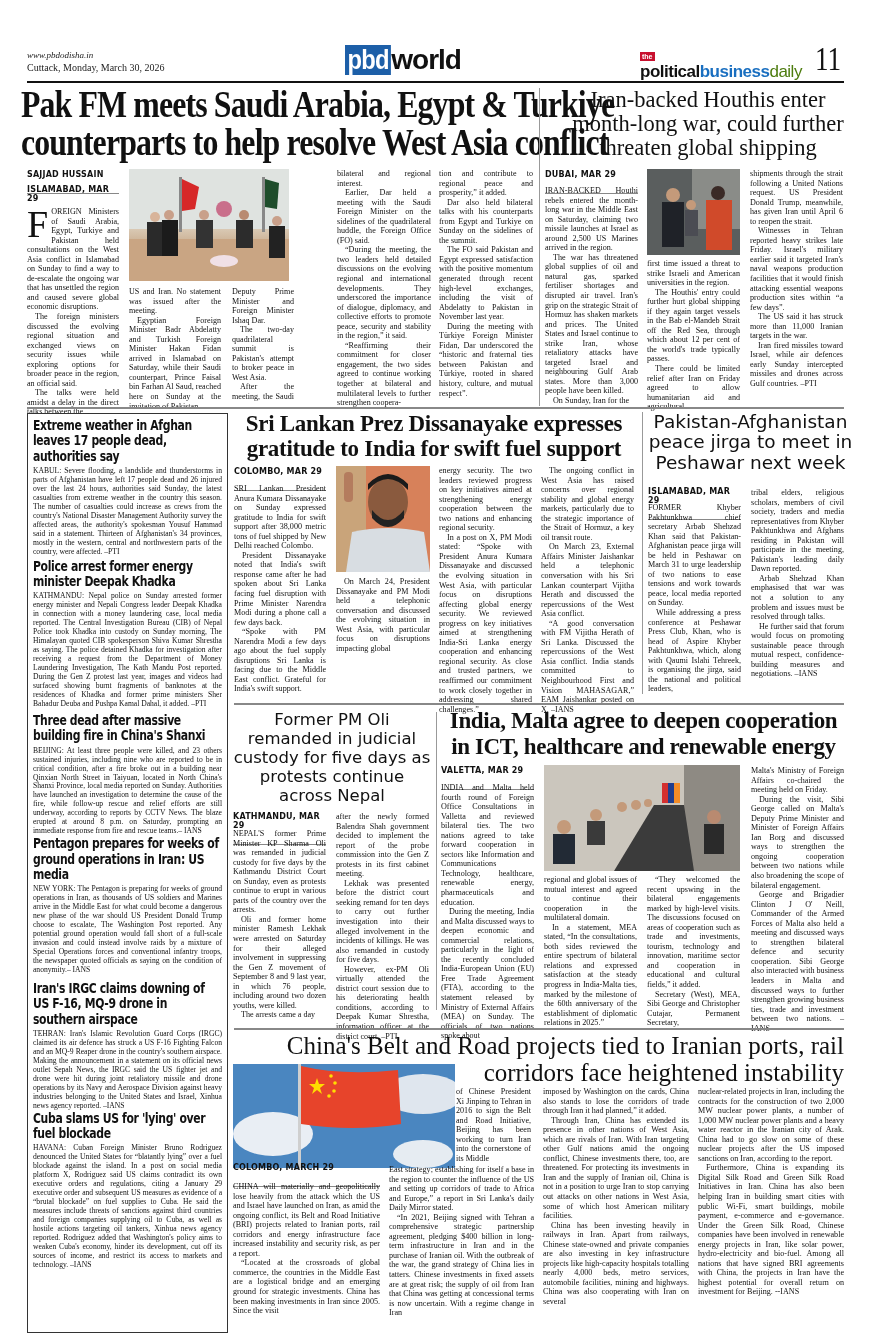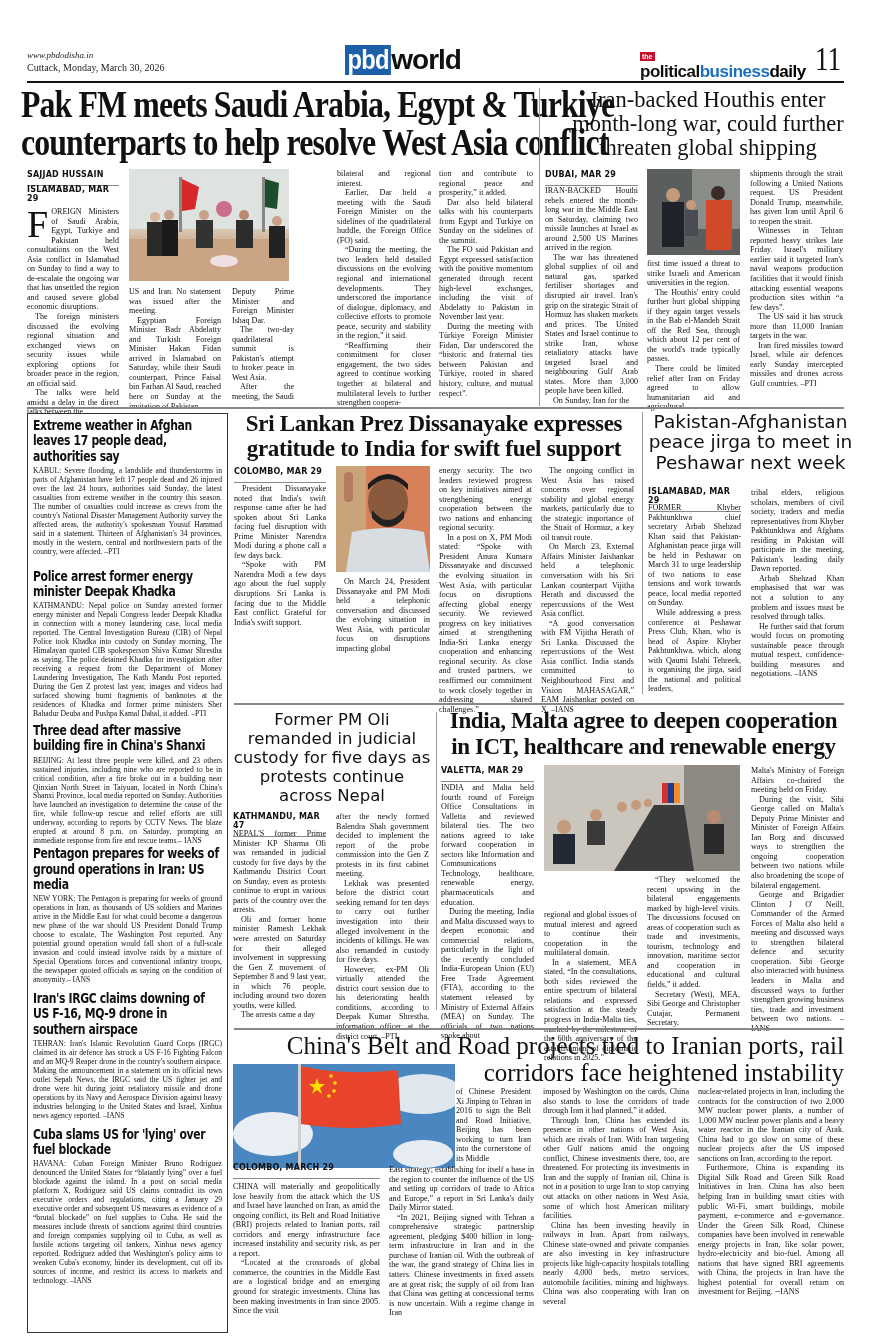--- a/index.html
+++ b/index.html
@@ -7,26 +7,26 @@
 body{position:relative;font-family:"DejaVu Serif","Liberation Serif",serif;color:#111}
 .abs{position:absolute}
 .hdr-url{left:27px;top:50px;font:italic 9px "Liberation Serif",serif;color:#222}
 .hdr-date{left:27px;top:62px;font:10px "Liberation Serif",serif;color:#222}
 .logo-pbd{left:345px;top:42px;height:33px;display:flex;align-items:flex-end}
 .logo-pbd .box{background:#1d5fa8;color:#fff;font:bold 28px "Liberation Sans",sans-serif;line-height:30px;padding:0 3px;letter-spacing:-1px;transform:scaleX(.85);transform-origin:left}
 .logo-pbd .w{font:bold 28px "Liberation Sans",sans-serif;line-height:30px;margin-left:-8px;letter-spacing:-1px}
 .logo-tpbd{left:640px;top:44px}
 .logo-tpbd .the{display:inline-block;background:#c8102e;color:#fff;font:bold 7px "Liberation Sans",sans-serif;padding:0 2px;line-height:9px}
 .logo-tpbd .row{font:bold 17px "Liberation Sans",sans-serif;line-height:17px;letter-spacing:-0.5px}
-.logo-tpbd .p{color:#111}.logo-tpbd .b{color:#1a6fc0}.logo-tpbd .d{color:#000000;font-weight:bold}
+.logo-tpbd .p{color:#111}.logo-tpbd .b{color:#1a6fc0}.logo-tpbd .d{color:#4d7c0f;font-weight:normal}
 .pageno{left:815px;top:40px;font:34px "Liberation Serif",serif;transform:scaleX(.8);transform-origin:left}
 .rule{background:#111}
 .hl-serif{font-family:"Liberation Serif",serif;text-align:center;line-height:1.02}
 .hl-sans{font-family:"DejaVu Sans",sans-serif;text-align:center;line-height:1.1}
-.byline{font:bold 8px "DejaVu Sans",sans-serif;letter-spacing:.2px;border-bottom:1px solid #888;padding-bottom:6px}
+.byline{font:bold 8px "DejaVu Sans",sans-serif;letter-spacing:.2px;border-bottom:1px solid #888;padding-bottom:14px}
 .col{font:8.1px/1.18 "Liberation Serif",serif;text-align:justify;hyphens:auto}
 .col p{text-indent:8px}
 .col p.first{text-indent:0}
 .dropcap{float:left;font:38px/30px "Liberation Serif",serif;margin:2px 3px 0 0}
 .photo{overflow:hidden}
 .box-brief{left:27px;top:413px;width:201px;height:920px;border:1.2px solid #333;border-radius:0}
 .brief-h{font:bold 14px/1.1 "DejaVu Sans Condensed","DejaVu Sans",sans-serif;letter-spacing:-0.4px;transform:scaleX(.86);transform-origin:left;width:116%}
 .brief-t{font:7.6px/1.18 "Liberation Serif",serif;text-align:justify;margin-top:3px}
 .brief-t b{font-weight:normal}
 .vrule{background:#999;width:1px}
@@ -136,46 +136,47 @@
   <p>Iran fired missiles toward Israel, while air defences early Sunday intercepted missiles and drones across Gulf countries. –PTI</p>
 </div>
 <div class="abs hrule" style="left:27px;top:407px;width:817px"></div>
 
 <div class="abs box-brief">
   <div style="padding:4px 5px 0 5px">
     <div>
       <div class="brief-h">Extreme weather in Afghan leaves 17 people dead, authorities say</div>
       <div class="brief-t"><b>KABUL:</b> <span>Severe flooding, a landslide and thunderstorms in parts of Afghanistan have left 17 people dead and 26 injured over the last 24 hours, authorities said Sunday, the latest casualties from extreme weather in the country this season. The number of casualties could increase as crews from the country's National Disaster Management Authority survey the affected areas, the authority's spokesman Yousuf Hammad said in a statement. Thirteen of Afghanistan's 34 provinces, mostly in the western, central and northwestern parts of the country, were affected. –PTI</span></div>
     </div>
-    <div style="margin-top:12px">
+    <div style="margin-top:2px">
       <div class="brief-h">Police arrest former energy minister Deepak Khadka</div>
       <div class="brief-t"><b>KATHMANDU:</b> <span>Nepal police on Sunday arrested former energy minister and Nepali Congress leader Deepak Khadka in connection with a money laundering case, local media reported. The Central Investigation Bureau (CIB) of Nepal Police took Khadka into custody on Sunday morning, The Himalayan quoted CIB spokesperson Shiva Kumar Shrestha as saying. The police detained Khadka for investigation after receiving a request from the Department of Money Laundering Investigation, The Kath Mandu Post reported. During the Gen Z protest last year, images and videos had surfaced showing burnt fragments of banknotes at the residences of Khadka and former prime ministers Sher Bahadur Deuba and Pushpa Kamal Dahal, it added. –PTI</span></div>
     </div>
     <div style="margin-top:4px">
       <div class="brief-h">Three dead after massive building fire in China's Shanxi</div>
       <div class="brief-t"><b>BEIJING:</b> <span>At least three people were killed, and 23 others sustained injuries, including nine who are reported to be in critical condition, after a fire broke out in a building near Qinxian North Street in Taiyuan, located in North China's Shanxi Province, local media reported on Sunday. Authorities have launched an investigation to determine the cause of the fire, while follow-up rescue and relief efforts are still underway, according to reports by CCTV News. The blaze erupted at around 8 p.m. on Saturday, prompting an immediate response from fire and rescue teams.– IANS</span></div>
     </div>
     <div style="">
       <div class="brief-h">Pentagon prepares for weeks of ground operations in Iran: US media</div>
       <div class="brief-t"><b>NEW YORK:</b> <span>The Pentagon is preparing for weeks of ground operations in Iran, as thousands of US soldiers and Marines arrive in the Middle East for what could become a dangerous new phase of the war should US President Donald Trump choose to escalate, The Washington Post reported. Any potential ground operation would fall short of a full-scale invasion and could instead involve raids by a mixture of Special Operations forces and conventional infantry troops, the newspaper quoted officials as saying on the condition of anonymity.– IANS</span></div>
     </div>
     <div style="margin-top:6px">
       <div class="brief-h">Iran's IRGC claims downing of US F-16, MQ-9 drone in southern airspace</div>
       <div class="brief-t"><b>TEHRAN:</b> <span>Iran's Islamic Revolution Guard Corps (IRGC) claimed its air defence has struck a US F-16 Fighting Falcon and an MQ-9 Reaper drone in the country's southern airspace. Making the announcement in a statement on its official news outlet Sepah News, the IRGC said the US fighter jet and drone were hit during joint retaliatory missile and drone operations by its Navy and Aerospace Division against heavy industries belonging to the United States and Israel, Xinhua news agency reported. –IANS</span></div>
     </div>
-    <div style="margin-top:6px">
+    <div style="margin-top:0">
       <div class="brief-h">Cuba slams US for 'lying' over fuel blockade</div>
       <div class="brief-t"><b>HAVANA:</b> <span>Cuban Foreign Minister Bruno Rodriguez denounced the United States for “blatantly lying” over a fuel blockade against the island. In a post on social media platform X, Rodriguez said US claims contradict its own executive orders and regulations, citing a January 29 executive order and subsequent US measures as evidence of a “brutal blockade” on fuel supplies to Cuba. He said the measures include threats of sanctions against third countries and foreign companies supplying oil to Cuba, as well as hostile actions targeting oil tankers, Xinhua news agency reported. Rodriguez added that Washington's policy aims to weaken Cuba's economy, hinder its development, cut off its sources of income, and restrict its access to markets and technology. –IANS</span></div>
     </div>
   </div>
 </div>
 
 <div class="abs hl-serif" style="left:234px;top:411px;width:400px;font-size:23px;font-weight:bold;line-height:1.1;letter-spacing:-0.3px">Sri Lankan Prez Dissanayake expresses gratitude to India for swift fuel support</div>
 <div class="abs byline" style="left:234px;top:467px;width:92px">COLOMBO, MAR 29</div>
 <div class="abs col" style="left:234px;top:484px;width:92px">
+  <p class="first">SRI Lankan President Anura Kumara Dissanayake on Sunday expressed gratitude to India for swift support after 38,000 metric tons of fuel shipped by New Delhi reached Colombo.</p>
   <p>President Dissanayake noted that India's swift response came after he had spoken about Sri Lanka facing fuel disruption with Prime Minister Narendra Modi during a phone call a few days back.</p>
   <p>“Spoke with PM Narendra Modi a few days ago about the fuel supply disruptions Sri Lanka is facing due to the Middle East conflict. Grateful for India's swift support.</p>
 </div>
 <div class="abs photo" style="left:336px;top:466px;width:94px;height:106px;background:#c9704c">
   <svg width="94" height="106" viewBox="0 0 94 106">
     <rect width="94" height="106" fill="#d7815a"></rect>
     <rect x="0" y="0" width="30" height="106" fill="#c9a47a"></rect>
     <rect x="8" y="6" width="9" height="30" rx="4" fill="#b47c5e"></rect>
     <ellipse cx="52" cy="36" rx="20" ry="24" fill="#8a5a3e"></ellipse>
     <path d="M32 24 Q52 2 72 24 L72 18 Q52 -2 32 18Z" fill="#1b1b1b"></path>
@@ -204,21 +205,21 @@
   <p>While addressing a press conference at Peshawar Press Club, Khan, who is head of Aspire Khyber Pakhtunkhwa, which, along with Qaumi Islahi Tehreek, is organising the jirga, said the national and political leaders,</p>
 </div>
 <div class="abs col" style="left:751px;top:488px;width:93px">
   <p class="first">tribal elders, religious scholars, members of civil society, traders and media representatives from Khyber Pakhtunkhwa and Afghans residing in Pakistan will participate in the meeting, Pakistan's leading daily Dawn reported.</p>
   <p>Arbab Shehzad Khan emphasised that war was not a solution to any problem and issues must be resolved through talks.</p>
   <p>He further said that forum would focus on promoting sustainable peace through mutual respect, confidence-building measures and negotiations. –IANS</p>
 </div>
 <div class="abs hrule" style="left:234px;top:703px;width:610px"></div>
 
 <div class="abs hl-sans" style="left:233px;top:711px;width:198px;font-size:16.5px;line-height:1.15">Former PM Oli remanded in judicial custody for five days as protests continue across Nepal</div>
-<div class="abs byline" style="left:233px;top:812px;width:93px">KATHMANDU, MAR 47</div>
+<div class="abs byline" style="left:233px;top:812px;width:93px">KATHMANDU, MAR 29</div>
 <div class="abs col" style="left:233px;top:829px;width:93px">
   <p class="first">NEPAL'S former Prime Minister KP Sharma Oli was remanded in judicial custody for five days by the Kathmandu District Court on Sunday, even as protests continue to erupt in various parts of the country over the arrests.</p>
   <p>Oli and former home minister Ramesh Lekhak were arrested on Saturday for their alleged involvement in suppressing the Gen Z movement of September 8 and 9 last year, in which 76 people, including around two dozen youths, were killed.</p>
   <p>The arrests came a day</p>
 </div>
 <div class="abs col" style="left:336px;top:812px;width:93px">
   <p class="first">after the newly formed Balendra Shah government decided to implement the report of the probe commission into the Gen Z protests in its first cabinet meeting.</p>
   <p>Lekhak was presented before the district court seeking remand for ten days to carry out further investigation into their alleged involvement in the incidents of killings. He was also remanded in custody for five days.</p>
   <p>However, ex-PM Oli virtually attended the district court session due to his deteriorating health conditions, according to Deepak Kumar Shrestha, information officer at the district court. –PTI</p>
 </div>
@@ -242,21 +243,21 @@
       <rect x="9" y="69" width="22" height="30" fill="#222a35"></rect>
     <circle cx="52" cy="50" r="6" fill="#c49a7a"></circle>
       <rect x="43" y="56" width="18" height="24" fill="#3a3a3a"></rect>
     <circle cx="78" cy="42" r="5" fill="#c49a7a"></circle>
       <circle cx="92" cy="40" r="5" fill="#c49a7a"></circle>
       <circle cx="104" cy="38" r="4" fill="#c49a7a"></circle>
     <circle cx="170" cy="52" r="7" fill="#b98a70"></circle>
       <rect x="160" y="59" width="20" height="30" fill="#2a2a2a"></rect>
   </svg>
 </div>
-<div class="abs col" style="left:544px;top:910px;width:93px">
+<div class="abs col" style="left:544px;top:875px;width:93px">
   <p class="first">regional and global issues of mutual interest and agreed to continue their cooperation in the multilateral domain.</p>
   <p>In a statement, MEA stated, “In the consultations, both sides reviewed the entire spectrum of bilateral relations and expressed satisfaction at the steady progress in India-Malta ties, marked by the milestone of the 60th anniversary of the establishment of diplomatic relations in 2025.”</p>
 </div>
 <div class="abs col" style="left:647px;top:875px;width:93px">
   <p>“They welcomed the recent upswing in the bilateral engagements marked by high-level visits. The discussions focused on areas of cooperation such as trade and investments, tourism, technology and innovation, maritime sector and cooperation in educational and cultural fields,” it added.</p>
   <p>Secretary (West), MEA, Sibi George and Christopher Cutajar, Permanent Secretary,</p>
 </div>
 <div class="abs col" style="left:751px;top:766px;width:93px">
   <p class="first">Malta's Ministry of Foreign Affairs co-chaired the meeting held on Friday.</p>
   <p>During the visit, Sibi George called on Malta's Deputy Prime Minister and Minister of Foreign Affairs Ian Borg and discussed ways to strengthen the ongoing cooperation between two nations while also broadening the scope of bilateral engagement.</p>

